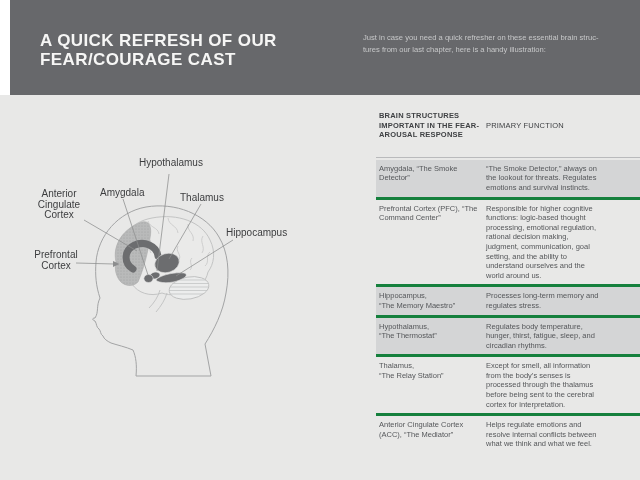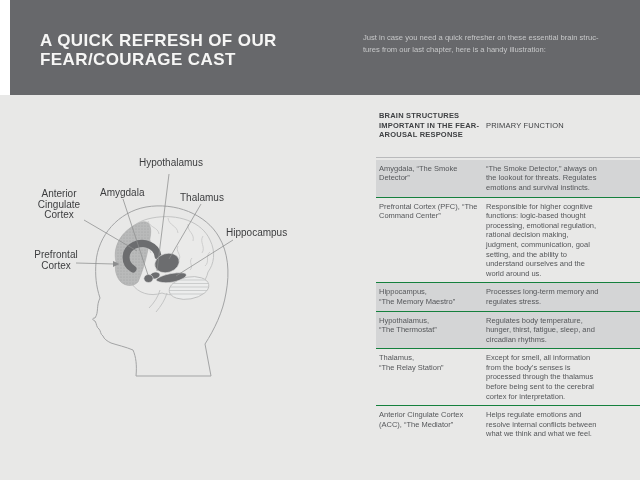--- a/index.html
+++ b/index.html
@@ -35,21 +35,21 @@
   #lbl-prefrontal{left:32px;top:250px;width:48px;}
   svg.diagram{position:absolute;left:0;top:0;}
   
   .btable{position:absolute;left:376px;top:111px;width:264px;font-size:7.5px;color:#55575a;}
   .thead{display:flex;align-items:center;padding-left:3px;margin-bottom:17px;}
   .thead .h1{width:104px;margin-right:3px;font-weight:bold;color:#3f4144;
              line-height:9.6px;letter-spacing:.2px;white-space:pre;}
   .thead .h2{font-weight:normal;color:#3f4144;letter-spacing:.2px;}
   .hrule{border-top:1px solid #b9babc;height:0;margin-bottom:2px;}
   .trow{display:flex;padding:4px 0 4px 3px;line-height:9.6px;}
-  .trow + .trow{border-top:1px solid #15803d;}
+  .trow + .trow{border-top:3px solid #15803d;}
   .trow.shaded{background:#d4d5d6;}
   .trow .c1{width:104px;margin-right:3px;white-space:pre-line;}
   .trow .c2{width:114px;}
 </style>
 </head>
 <body>
 
 <div class="corner-strip"></div>
 <div class="band">
   <div class="band-title">A QUICK REFRESH OF OUR

